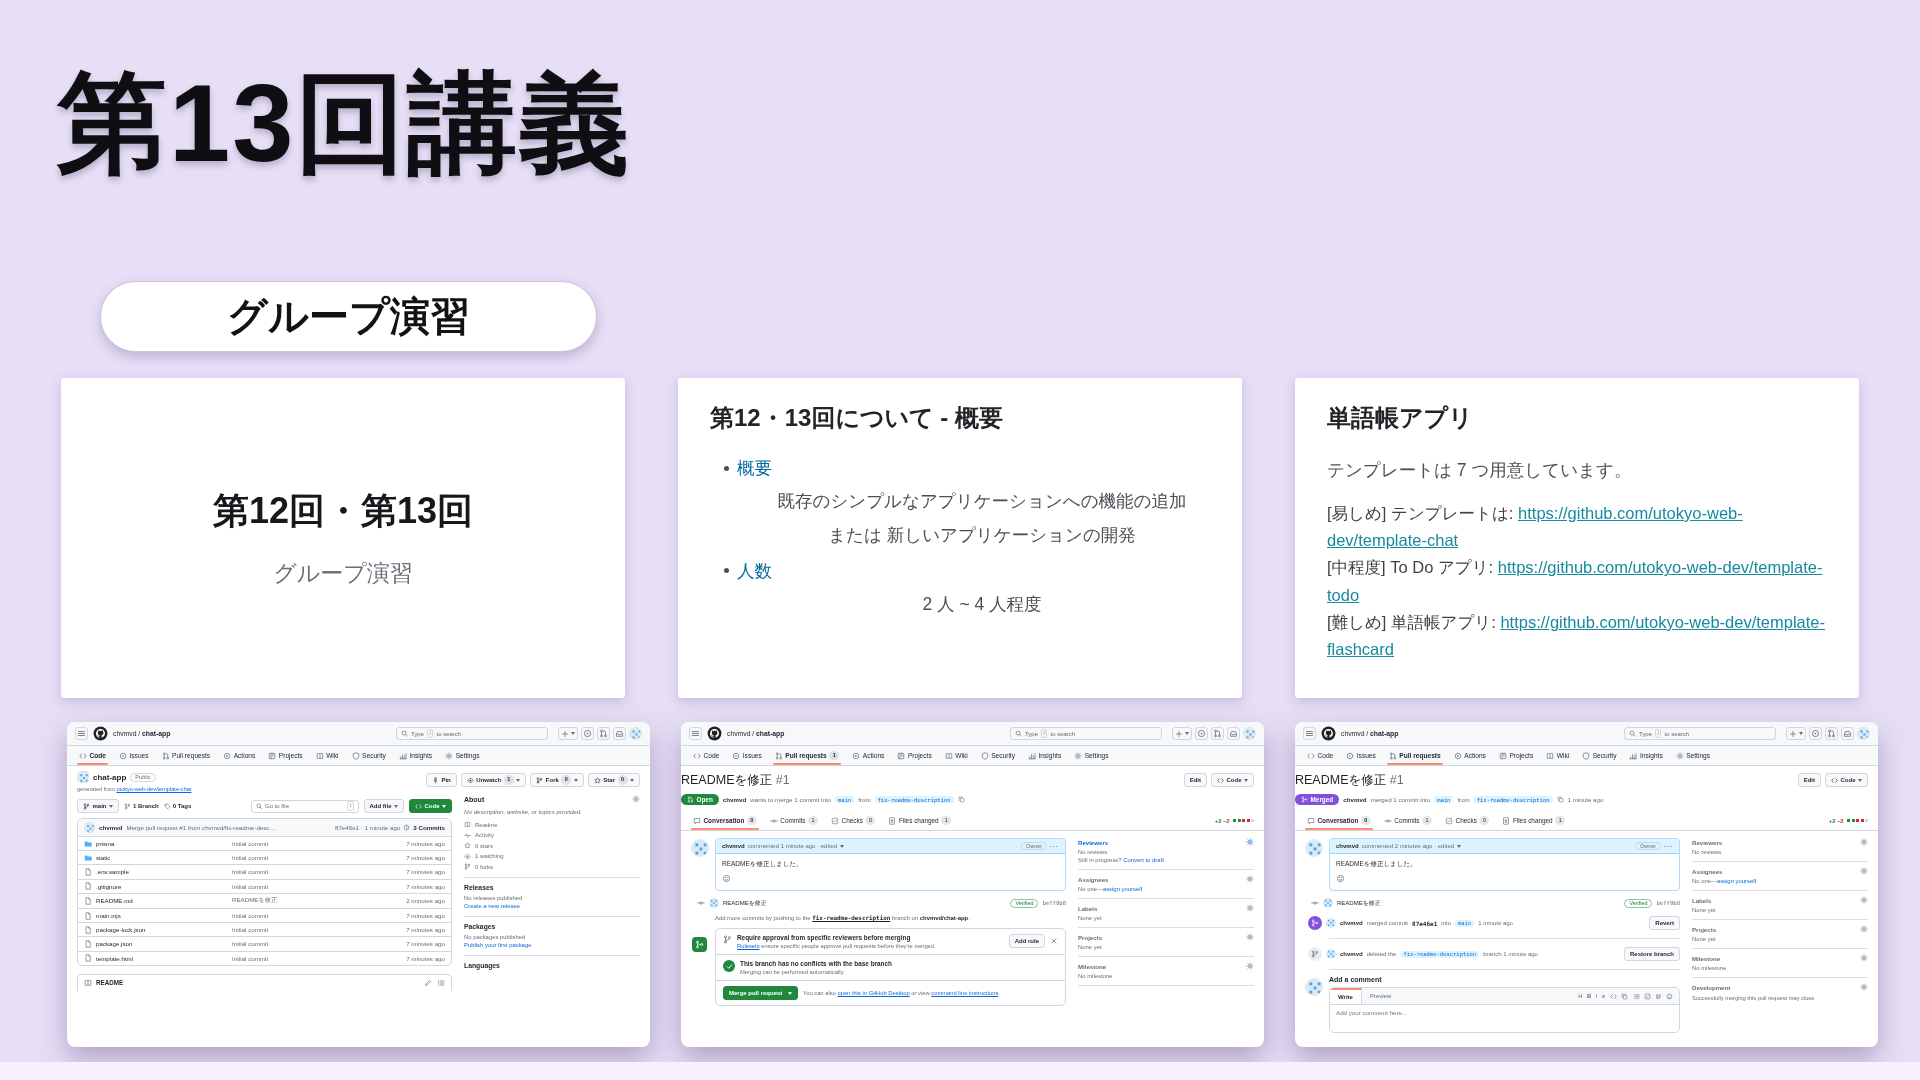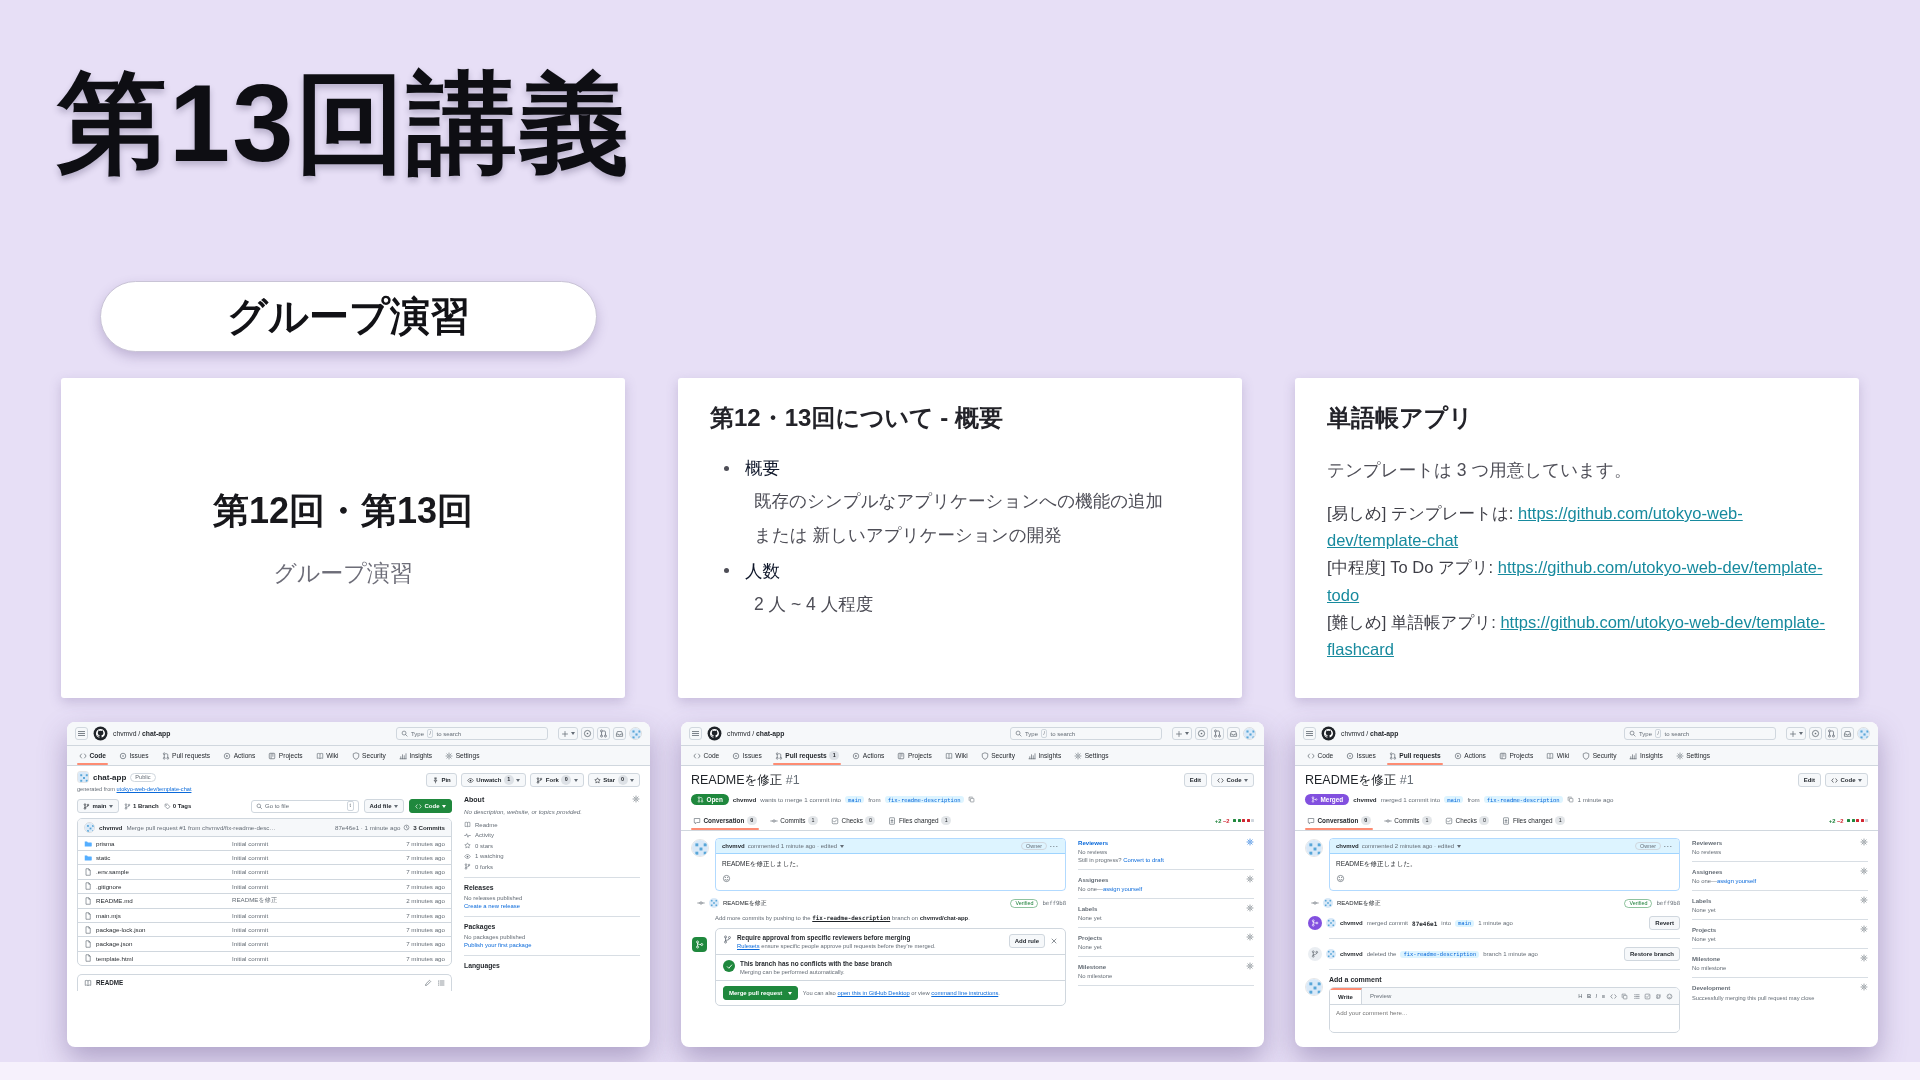--- a/index.html
+++ b/index.html
@@ -11,23 +11,23 @@
   .slide-title { position:absolute; left:57px; top:50px; font-size:110px; font-weight:800; color:#0e0e13; letter-spacing:2px; text-shadow:0 4px 6px rgba(40,30,70,.25); }
   .badge-pill { position:absolute; left:100px; top:281px; width:497px; height:71px; background:#fff; border:1px solid #c9c4d6; border-radius:36px; display:flex; align-items:center; justify-content:center; font-size:40px; font-weight:700; color:#121216; box-shadow:0 5px 12px rgba(90,70,130,.28); }
   .cards-row { position:absolute; left:61px; top:378px; display:flex; gap:53px; }
   .card { width:564px; height:320px; background:#fff; border-radius:3px; box-shadow:0 4px 12px rgba(100,80,140,.25); overflow:hidden; }
   .card-center { display:flex; flex-direction:column; align-items:center; justify-content:center; gap:22px; }
   .card-intro-title { font-size:36px; font-weight:600; color:#18181c; }
   .card-intro-sub { font-size:23px; color:#6d6d78; }
   .card-pad { padding:24px 32px; }
   .card-pad h2 { font-size:24px; font-weight:700; color:#232329; margin-bottom:22px; }
   .card-pad .lead { font-size:17.5px; color:#4e4e57; line-height:1.6; margin-bottom:16px; }
-  .bullet { display:flex; align-items:center; gap:16px; font-size:17.5px; color:#0f172a; margin:10px 0 6px 14px; }
+  .bullet { display:flex; align-items:center; gap:8px; font-size:17.5px; color:#0369a1; margin:10px 0 6px 14px; }
   .bullet .dot { width:5px; height:5px; border-radius:50%; background:#4e4e57; flex:none; }
-  .subline { font-size:17.5px; color:#4e4e57; margin:8px 0 8px 44px; line-height:1.5; }
+  .subline { font-size:17.5px; color:#4e4e57; margin:8px 0 8px 44px; line-height:1.5;text-align:center; }
   .tpl-line { font-size:16.5px; color:#3f3f47; line-height:1.65; }
   .tpl-link { color:#178a9e; text-decoration:underline; cursor:pointer; }
   .bottom-strip { position:absolute; left:0; bottom:0; width:1920px; height:18px; background:#f6f1fc; }
 
   
   .shots-row { position:absolute; left:67px; top:722px; display:flex; gap:31px; }
   .shot { width:583px; height:325px; background:#fff; border-radius:8px; box-shadow:0 12px 28px rgba(90,70,130,.4); overflow:hidden; font-size:6.4px; color:#1f2328; position:relative; }
   .ic { flex:none; }
   .ghtop { height:24px; background:#f6f8fa; border-bottom:1px solid #d0d7de; display:flex; align-items:center; gap:5px; padding:0 8px; }
   .sqbtn { width:13px; height:13px; border:1px solid #d0d7de; border-radius:3px; display:flex; align-items:center; justify-content:center; color:#656d76; background:#f6f8fa; flex:none; }
@@ -80,21 +80,21 @@
   .readme-bar .right { margin-left:auto; display:flex; gap:5px; color:#656d76; }
   .side-h { display:flex; justify-content:space-between; align-items:center; font-size:7px; font-weight:700; margin-bottom:4px; }
   .side-desc { font-style:italic; color:#656d76; font-size:6.2px; line-height:1.5; margin-bottom:5px; }
   .side-meta { display:flex; align-items:center; gap:4px; color:#656d76; font-size:6px; margin:3.5px 0; }
   .side-sec { border-top:1px solid #d8dee4; margin-top:7px; padding-top:6px; }
   .side-sec .h { font-size:6.8px; font-weight:700; margin-bottom:4px; }
   .side-sub { color:#656d76; font-size:5.9px; margin-bottom:2px; }
   .side-link { color:#0969da; font-size:5.9px; cursor:pointer; }
 
   
-  .pr-head { padding:6px 10px 0; position:relative; }
+  .pr-head { padding:6px 0 0; position:relative; }
   .pr-title { font-size:12.5px; color:#1f2328; }
   .pr-title .num { color:#656d76; }
   .pr-head-btns { position:absolute; right:10px; top:7px; display:flex; gap:4px; }
   .pr-status { display:flex; align-items:center; gap:4px; margin:5px 0 6px; font-size:6.2px; color:#656d76; flex-wrap:nowrap; }
   .state-pill { display:inline-flex; align-items:center; gap:2.5px; border-radius:10px; padding:2px 6px; color:#fff; font-size:6.4px; font-weight:600; }
   .state-open { background:#1f883d; }
   .state-merged { background:#8250df; }
   .pr-status b { color:#1f2328; }
   .pr-tabs { display:flex; gap:9px; border-bottom:1px solid #d0d7de; padding:0 10px; font-size:6.4px; height:20px; align-items:stretch; }
   .diffstat { margin-left:auto; display:flex; align-items:center; gap:1.5px; font-size:5.8px; }
@@ -324,21 +324,21 @@
     <div class="subline">または 新しいアプリケーションの開発</div>
     <div class="bullet">
       <span class="dot"></span>
       <span>人数</span>
     </div>
     <div class="subline">2 人 ~ 4 人程度</div>
   </section>
 
   <section class="card card-pad">
     <h2>単語帳アプリ</h2>
-    <p class="lead">テンプレートは 3 つ用意しています。</p>
+    <p class="lead">テンプレートは 7 つ用意しています。</p>
     <div class="tpl-line">
       <span>[易しめ] テンプレートは:</span>
       <a class="tpl-link">https://github.com/utokyo-web-dev/template-chat</a>
     </div>
     <div class="tpl-line">
       <span>[中程度] To Do アプリ:</span>
       <a class="tpl-link">https://github.com/utokyo-web-dev/template-todo</a>
     </div>
     <div class="tpl-line">
       <span>[難しめ] 単語帳アプリ:</span>

